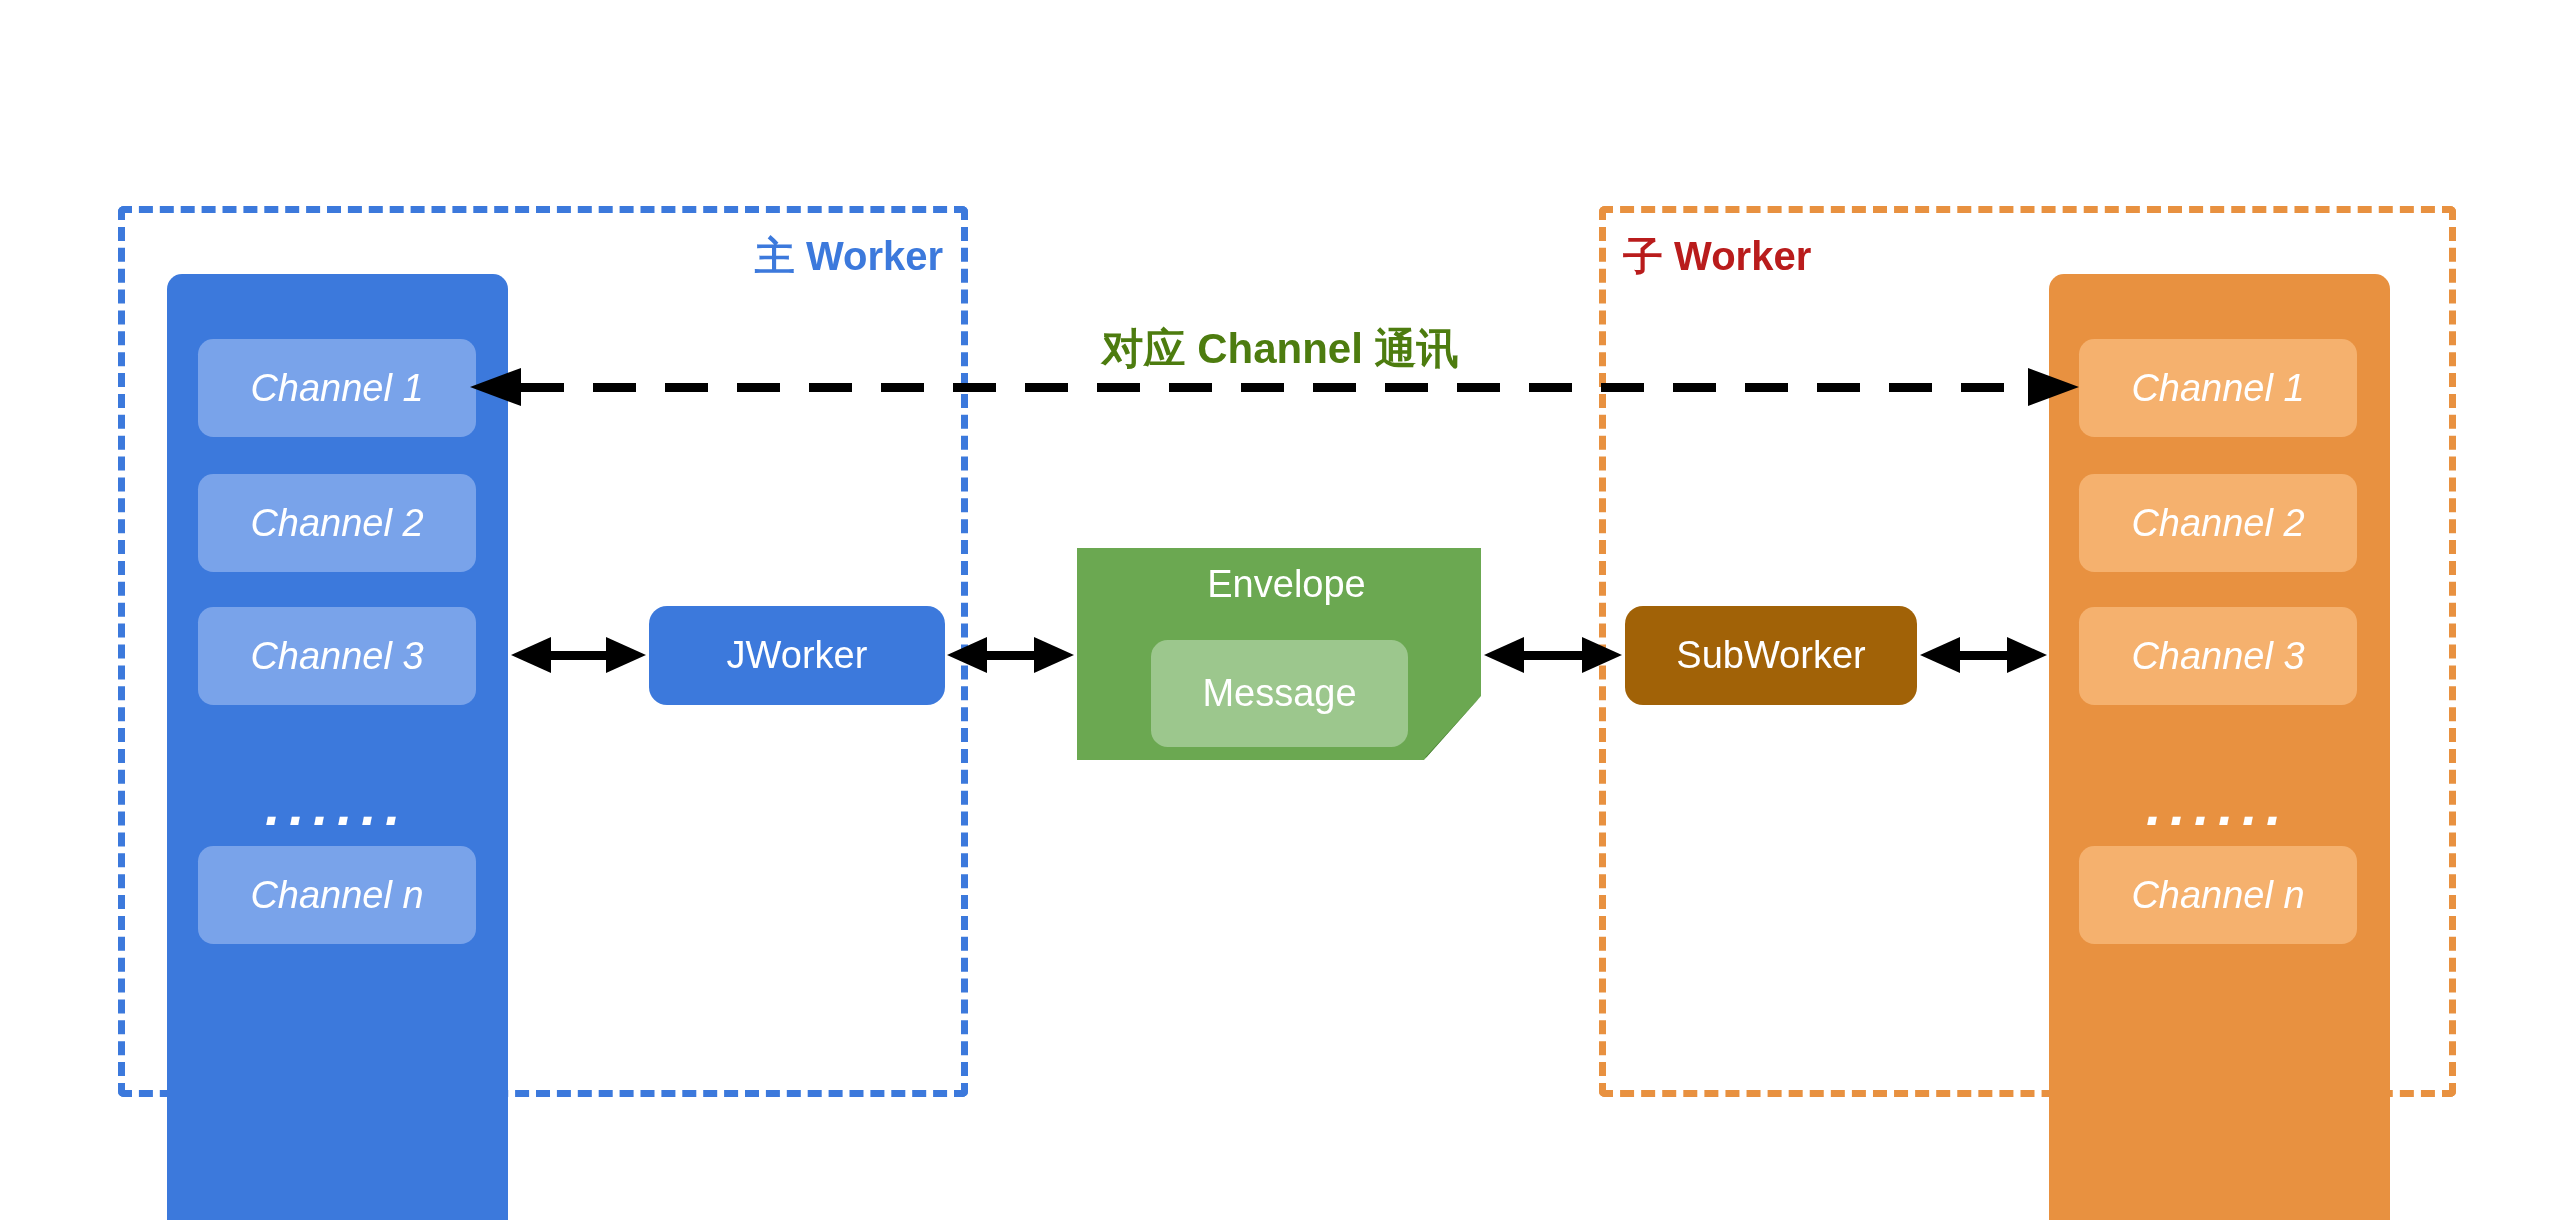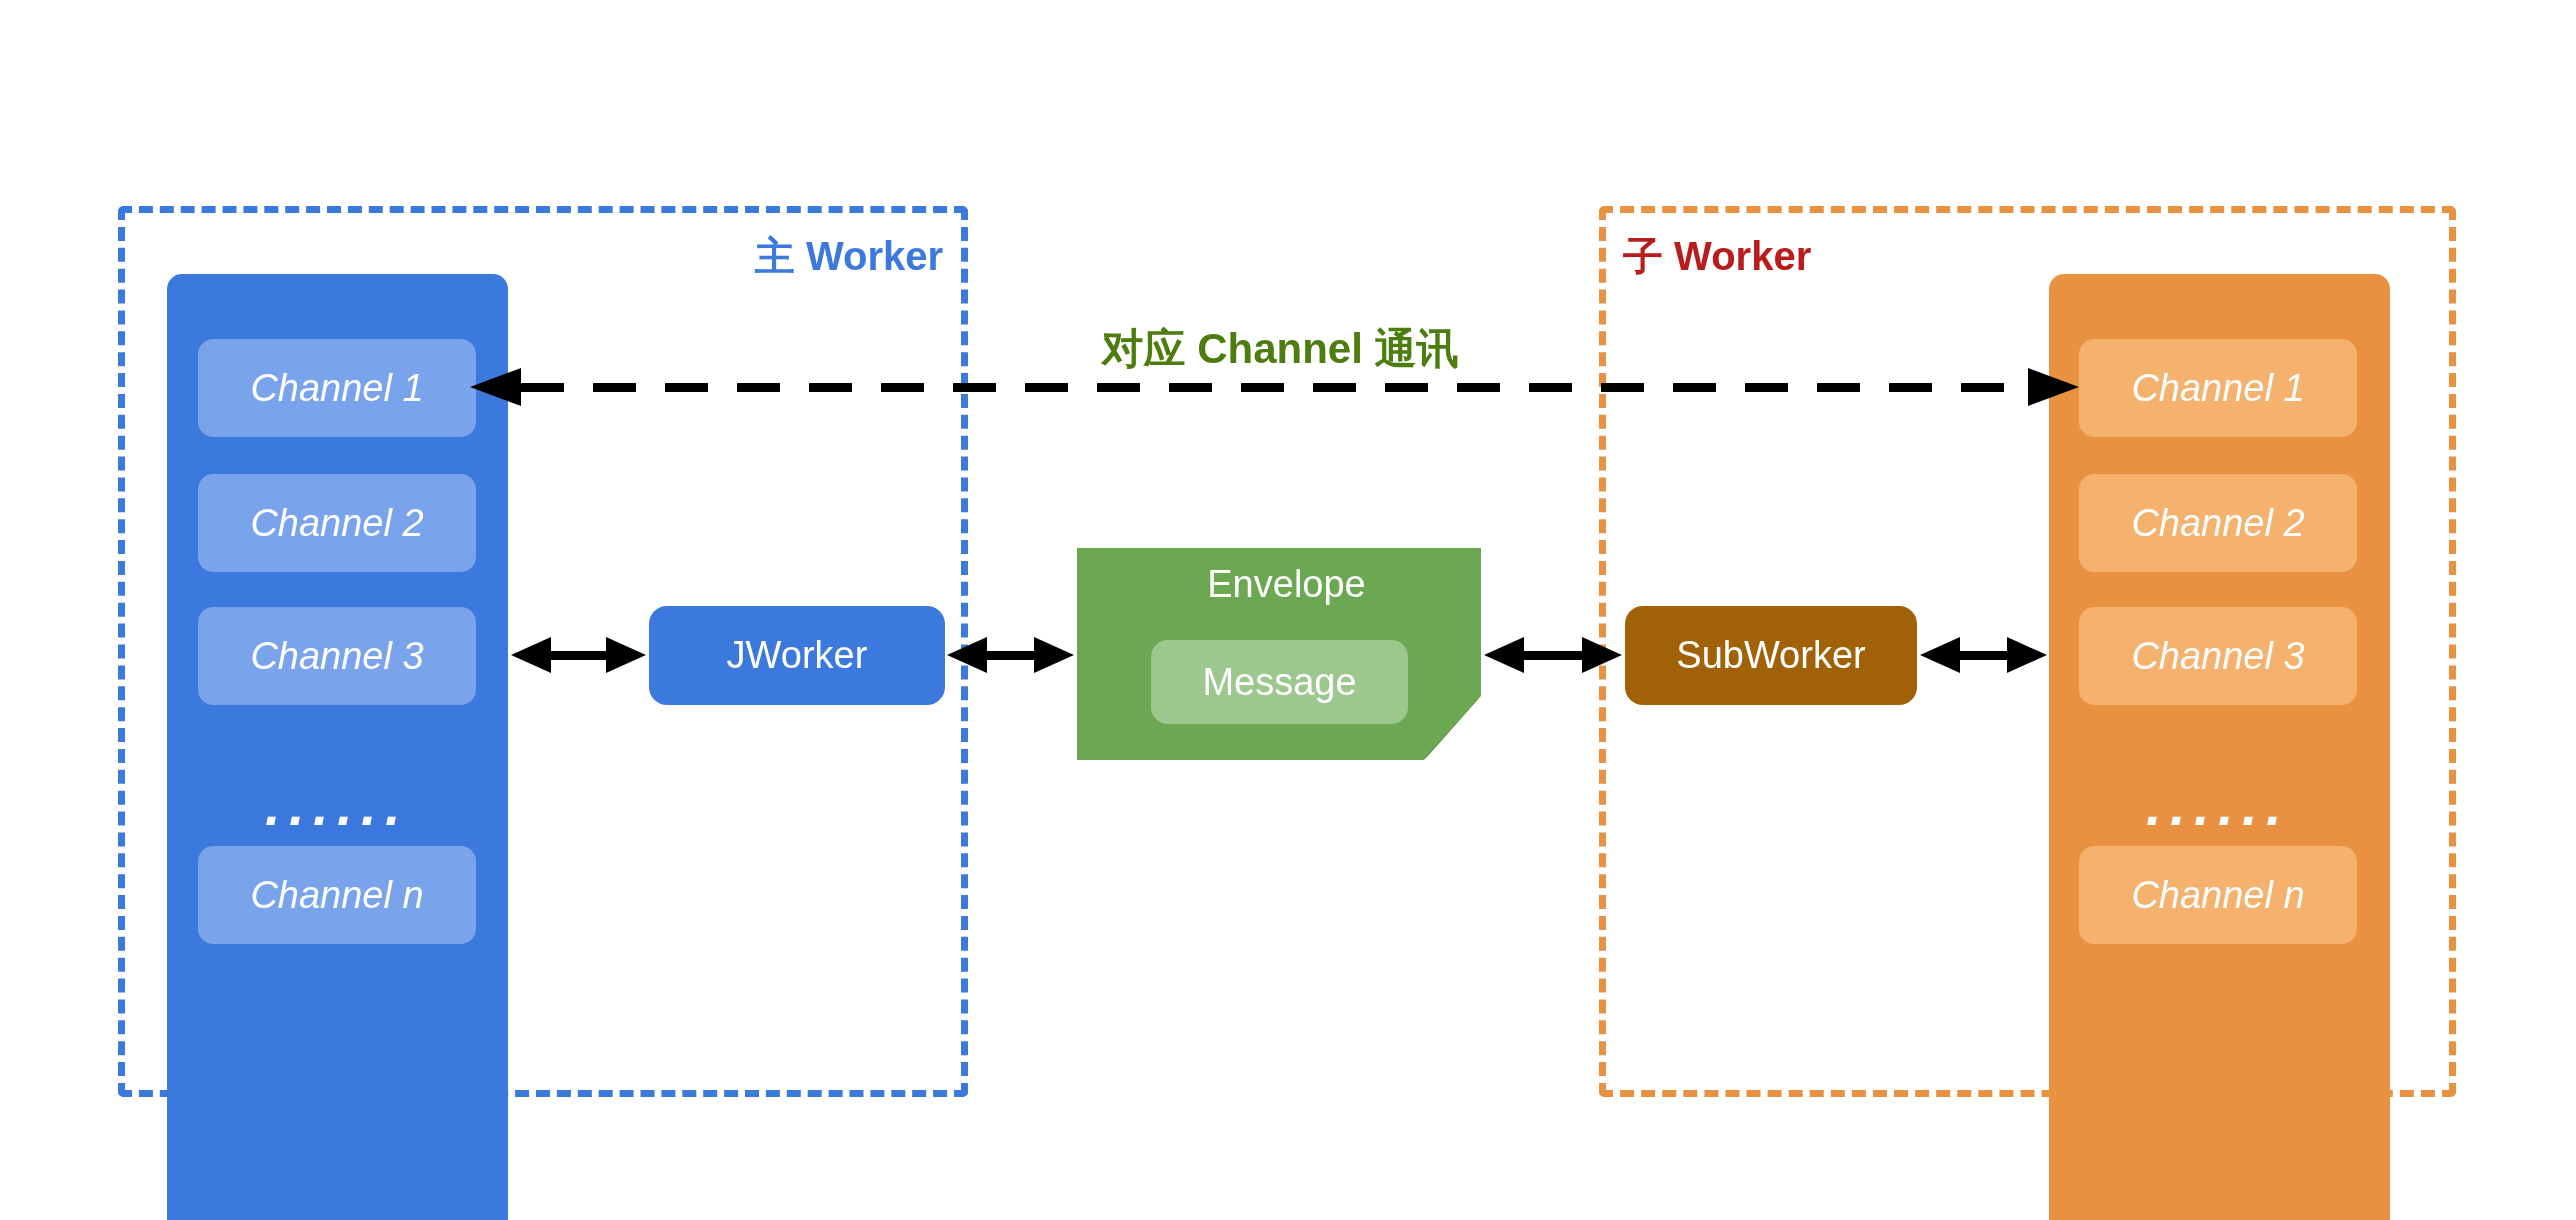--- a/index.html
+++ b/index.html
@@ -46,21 +46,21 @@
   .node.jworker{left:649px;width:296px;background:#3C79DC;}
   .node.subworker{left:1625px;width:292px;background:#a16207;}
 
   
   .envelope{
     position:absolute;left:1077px;top:512px;width:404px;height:212px;background:#6BA851;color:#fff;
     clip-path:polygon(0 0,100% 0,100% 148px,347px 100%,0 100%);
   }
   .envelope-title{position:absolute;top:15.3px;left:0;width:100%;text-align:center;font-size:38px;padding-left:15px;}
   .message{
-    position:absolute;left:74px;top:92px;width:257px;height:84px;border-radius:16.7px;
+    position:absolute;left:74px;top:92px;width:257px;height:107px;border-radius:16.7px;
     background:#9CC78D;display:flex;align-items:center;justify-content:center;font-size:38px;color:#fff;
   }
   .fold{
     position:absolute;right:0;bottom:0;width:57px;height:64px;background:#4D8038;
     clip-path:polygon(96% 4%,2% 96%,58% 96%);
   }
 
   
   .darrow{position:absolute;top:601px;height:36px;display:flex;align-items:center;}
   .darrow .hl{width:0;height:0;border-top:18px solid transparent;border-bottom:18px solid transparent;border-right:40px solid #000;}

